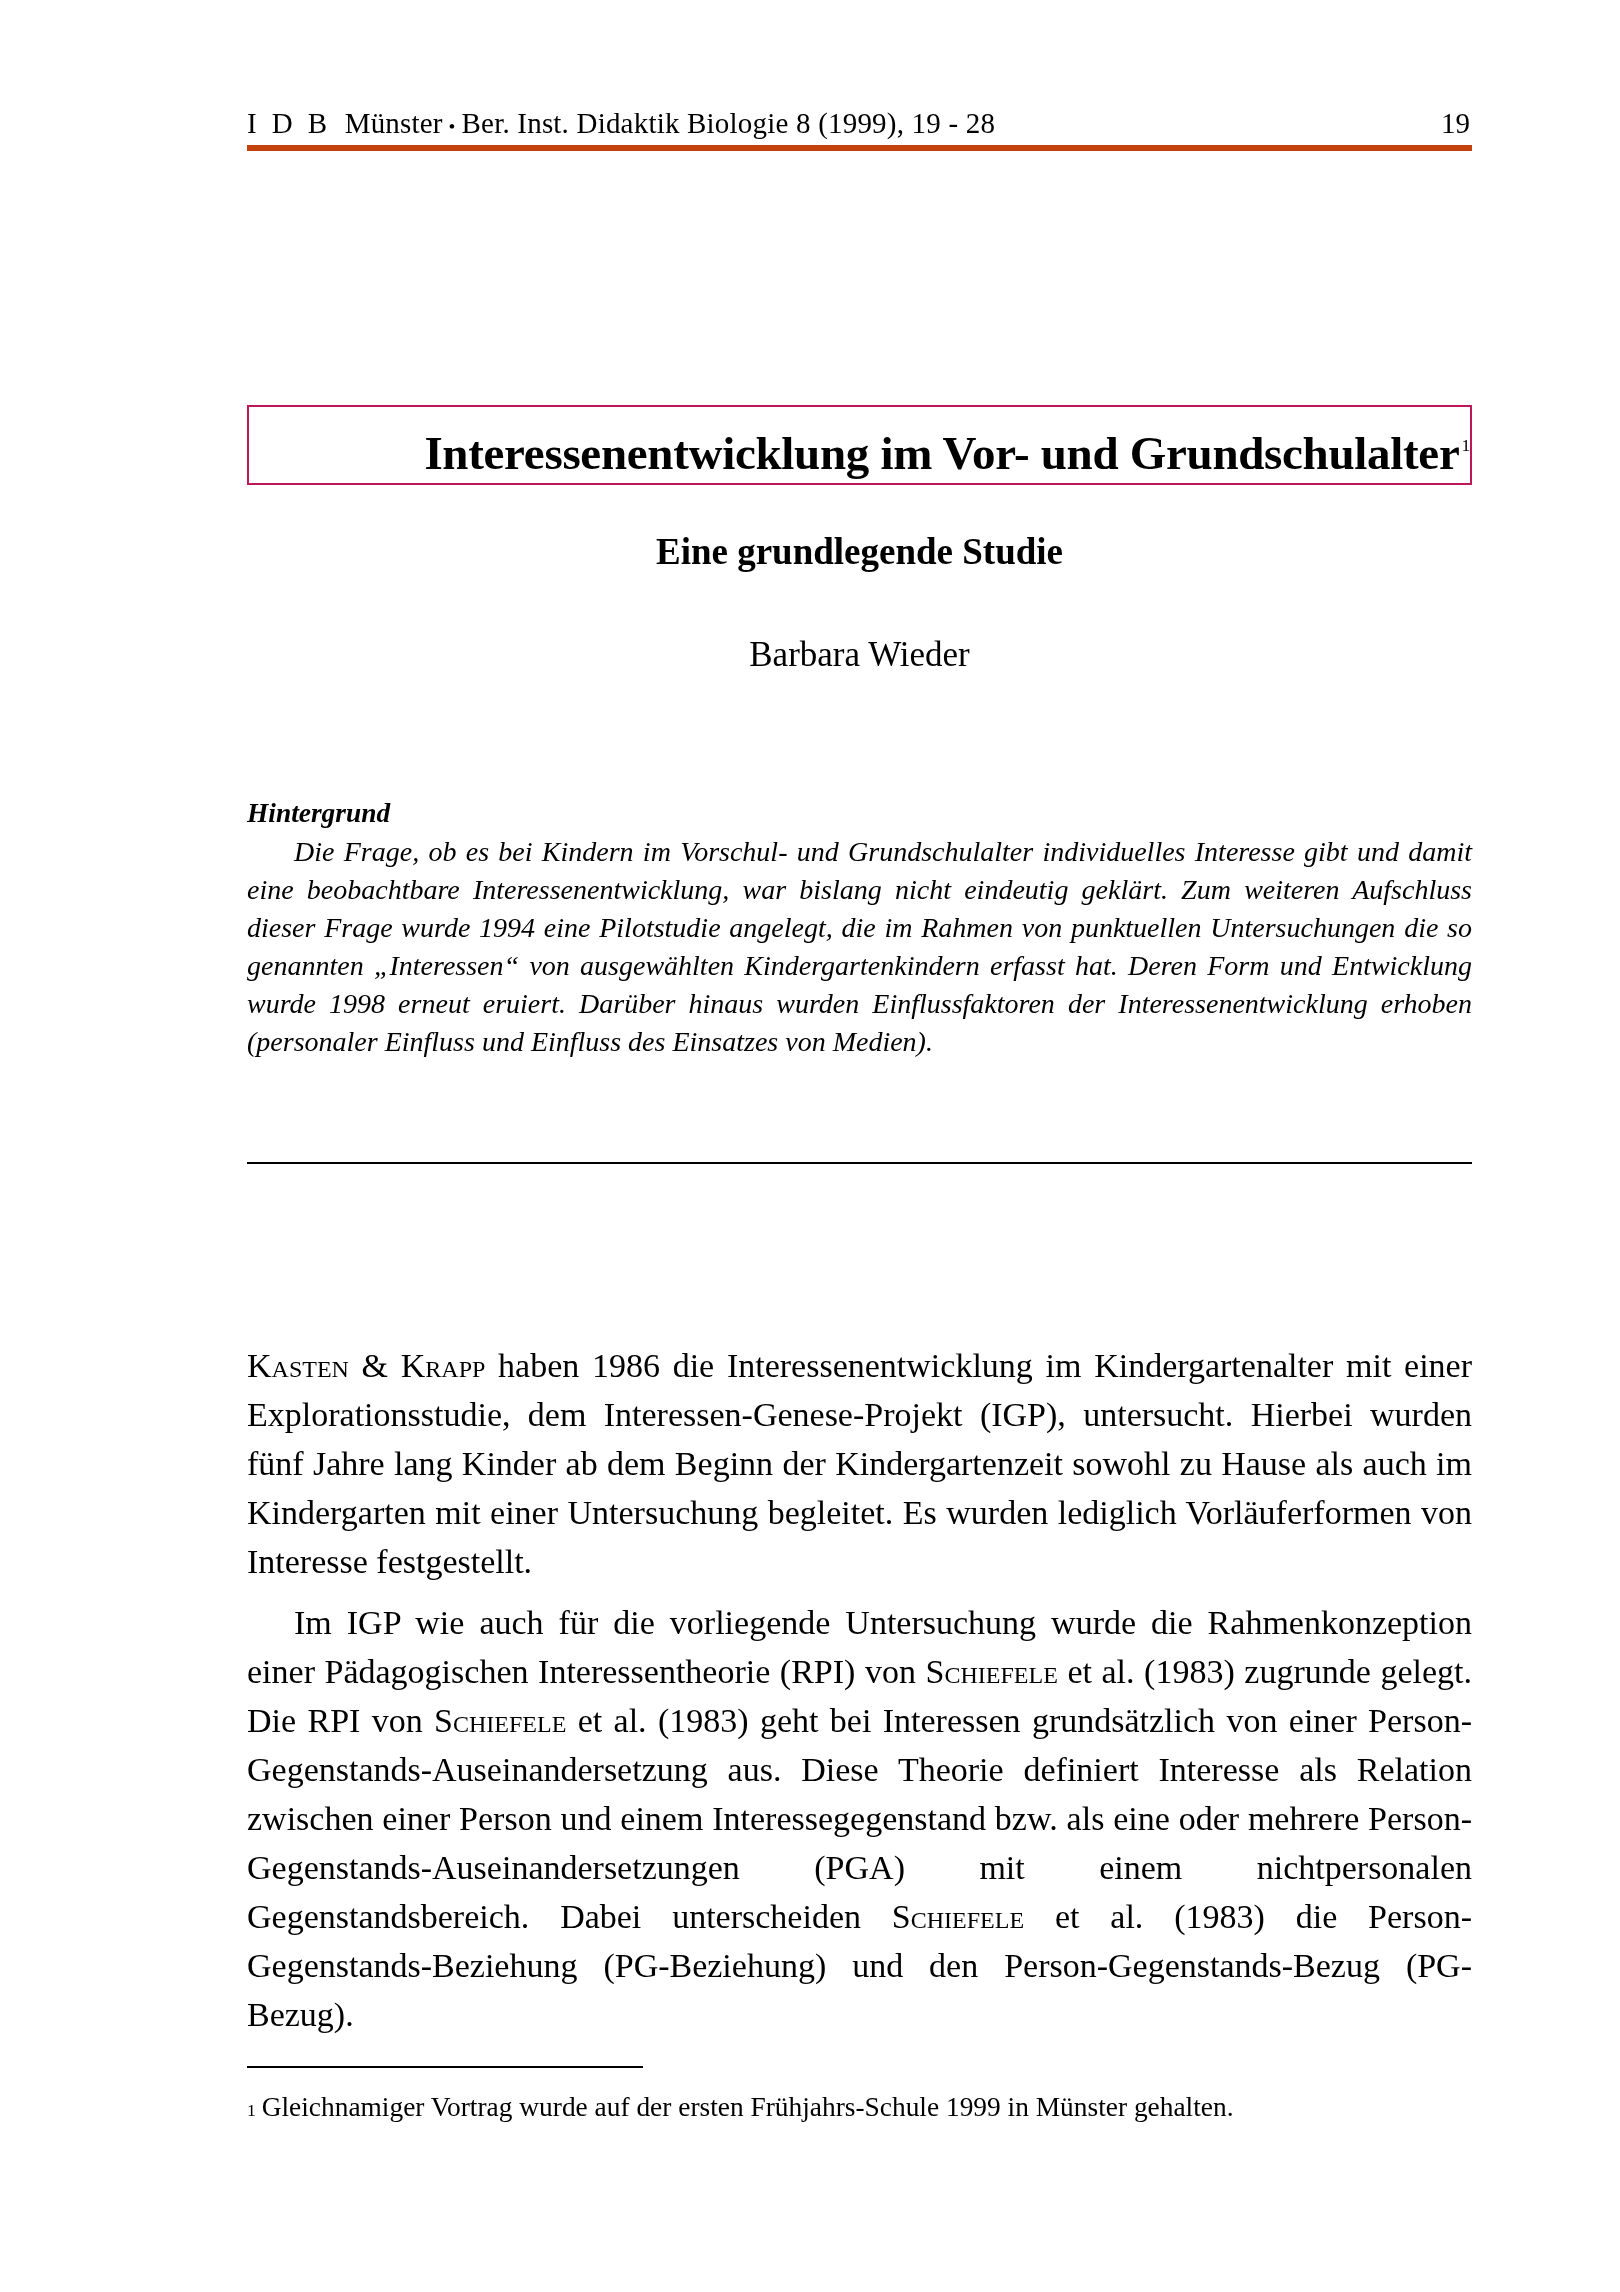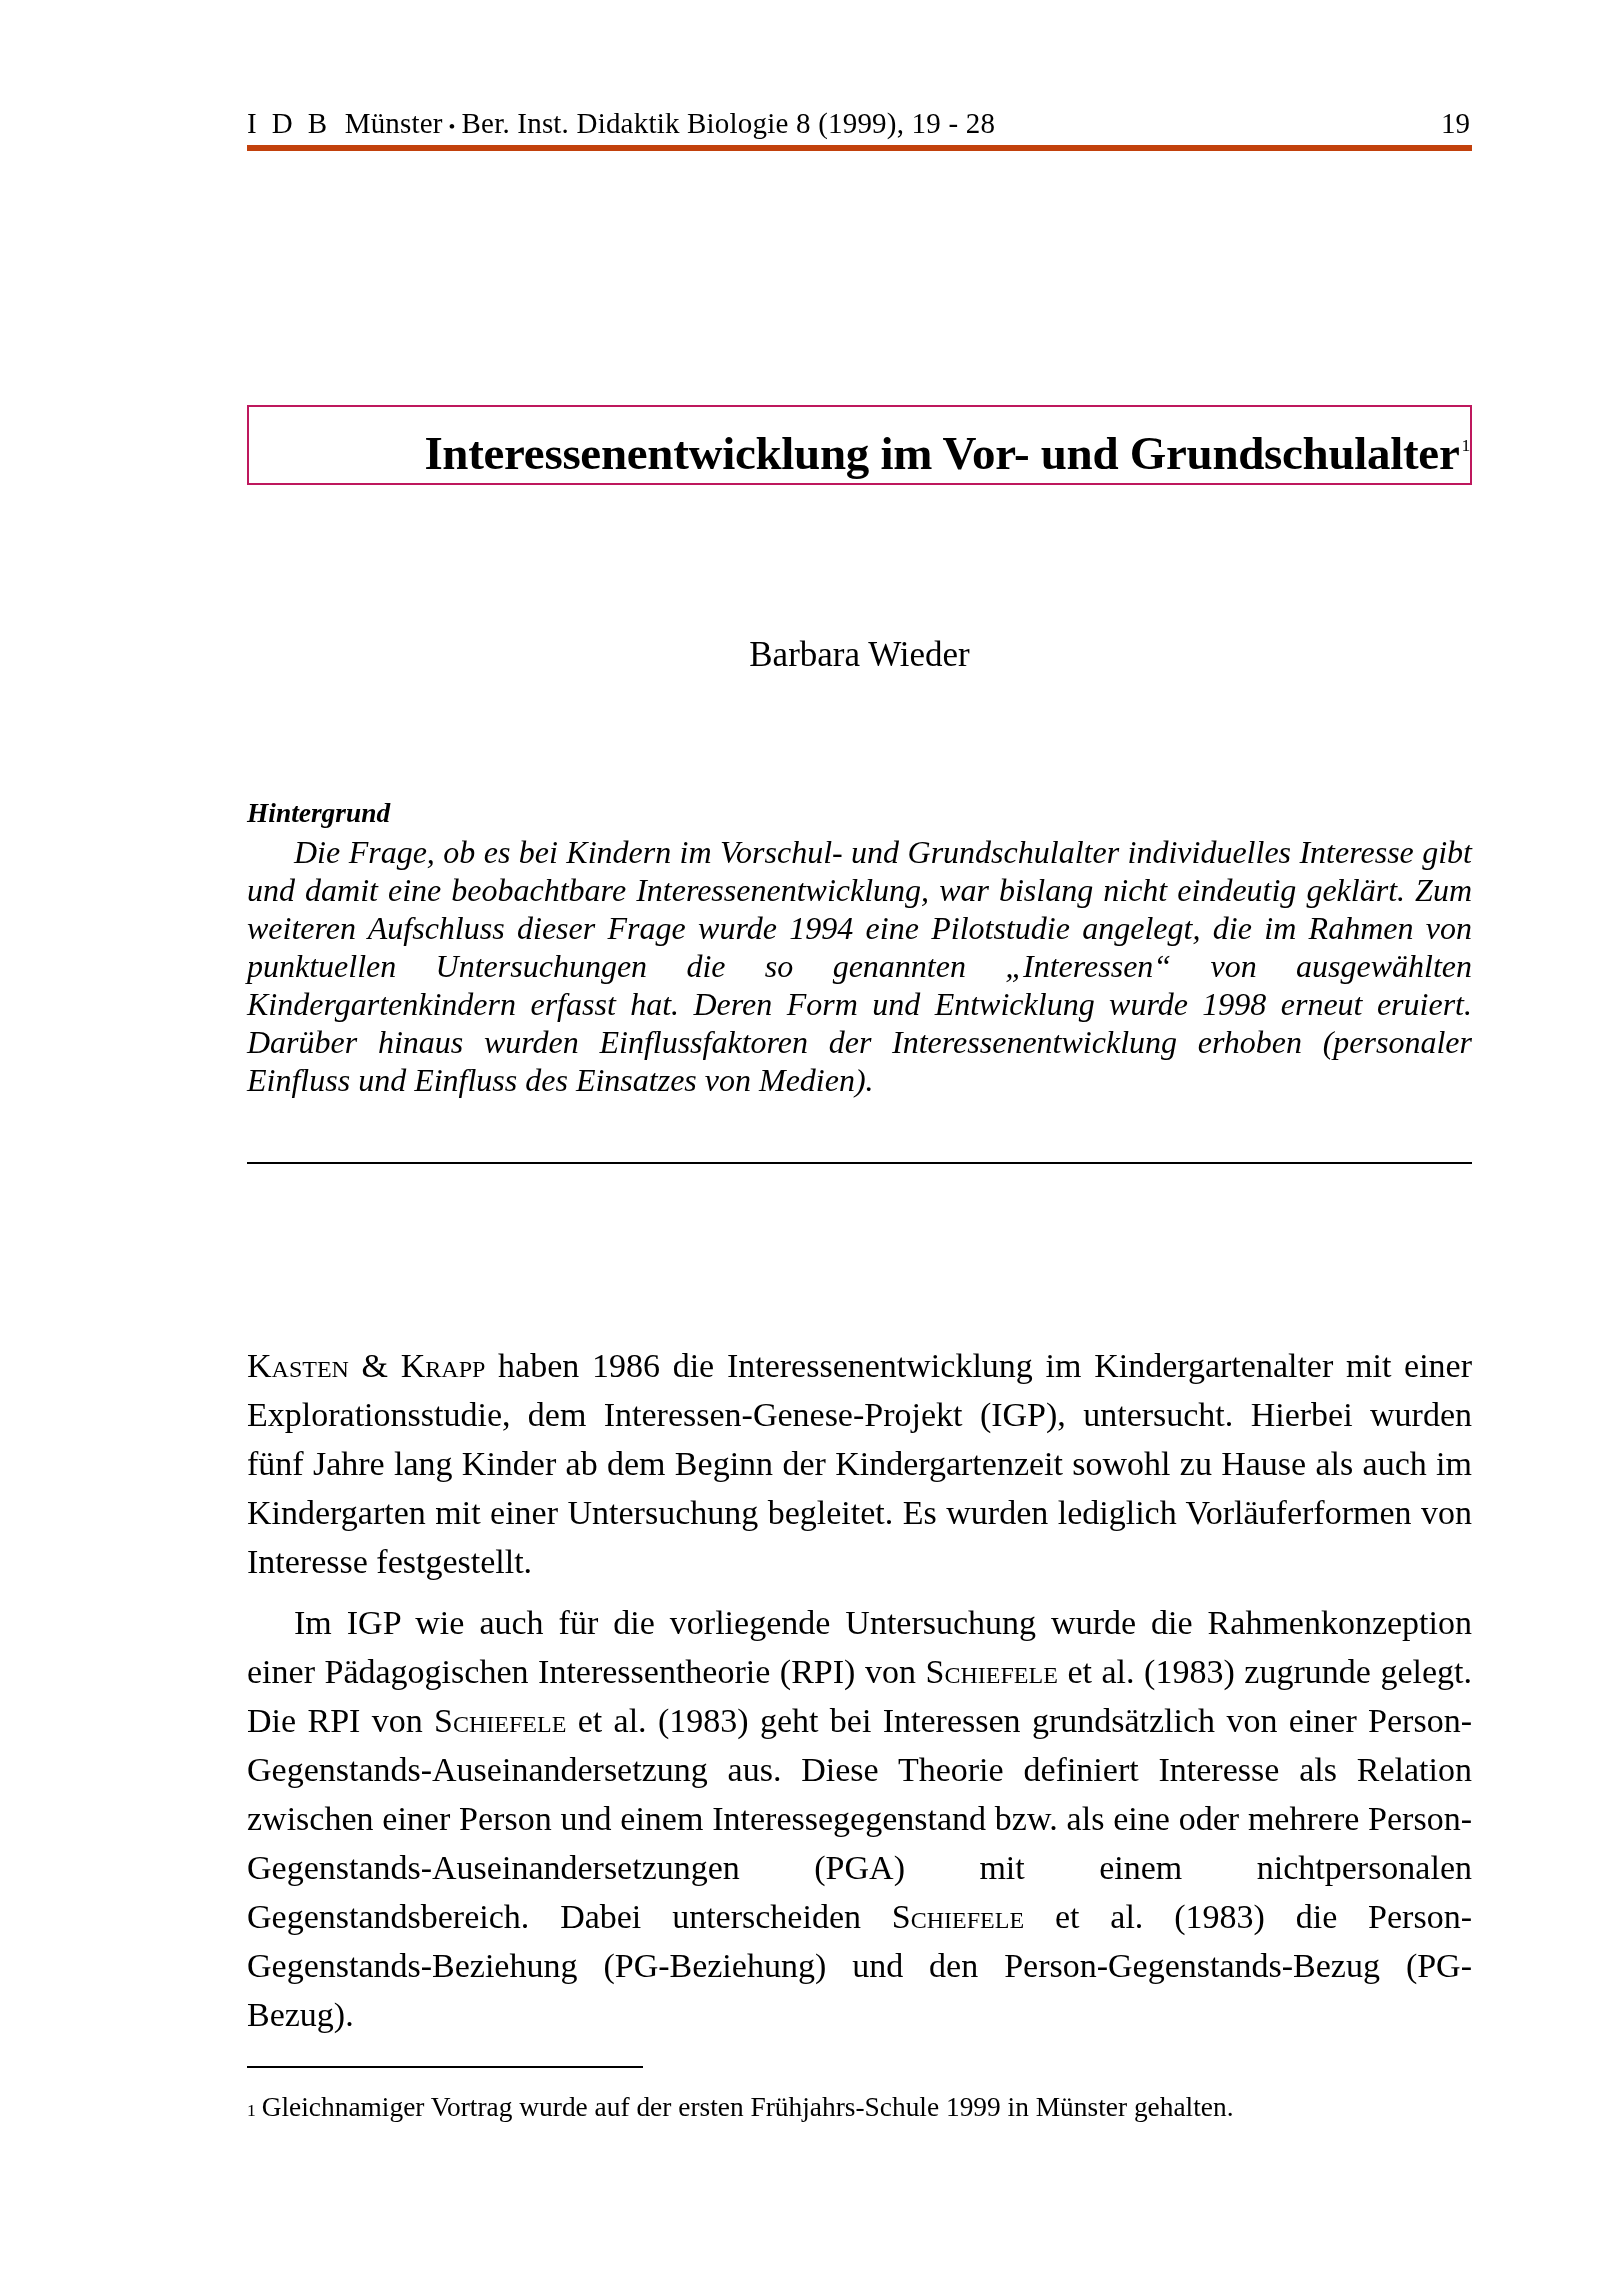--- a/index.html
+++ b/index.html
@@ -83,21 +83,21 @@
       width: 1225px;
     }
     .abstract-heading {
       font-size: 27.4px;
       font-style: italic;
       font-weight: bold;
       line-height: 35px;
       margin: 0 0 2px 0;
     }
     .abstract-text {
-      font-size: 32px;
+      font-size: 28px;
       font-style: italic;
       line-height: 38px;
       text-align: justify;
       text-indent: 47px;
       margin: 0;
       hyphens: manual;
     }
 
     .rule-separator {
       position: absolute;
@@ -166,20 +166,21 @@
     <span class="left">
       <span class="idb">I D B</span><span>Münster</span><span class="bullet">•</span><span>Ber. Inst. Didaktik Biologie 8 (1999), 19 - 28</span>
     </span>
     <span class="right">19</span>
   </div>
 
   <div class="title-box">
     <h1 class="title"><span>Interessenentwicklung im Vor- und Grundschulalter</span><sup>1</sup></h1>
   </div>
 
+  <h2 class="subtitle">Eine grundlegende Studie</h2>
 
   <div class="author">Barbara Wieder</div>
 
   <div class="abstract">
     <p class="abstract-heading">Hintergrund</p>
     <p class="abstract-text">Die Frage, ob es bei Kindern im Vorschul- und Grundschulalter individuelles Interesse gibt und damit eine beobachtbare Interessenentwicklung, war bislang nicht eindeutig ge­klärt. Zum weiteren Aufschluss dieser Frage wurde 1994 eine Pilotstudie angelegt, die im Rahmen von punktuellen Untersuchungen die so genannten „Interessen“ von ausgewählten Kindergartenkindern erfasst hat. Deren Form und Entwicklung wurde 1998 erneut eruiert. Darüber hinaus wurden Einflussfaktoren der Interessenentwicklung erhoben (personaler Einfluss und Einfluss des Einsatzes von Medien).</p>
   </div>
 
   <div class="rule-separator"></div>
 

